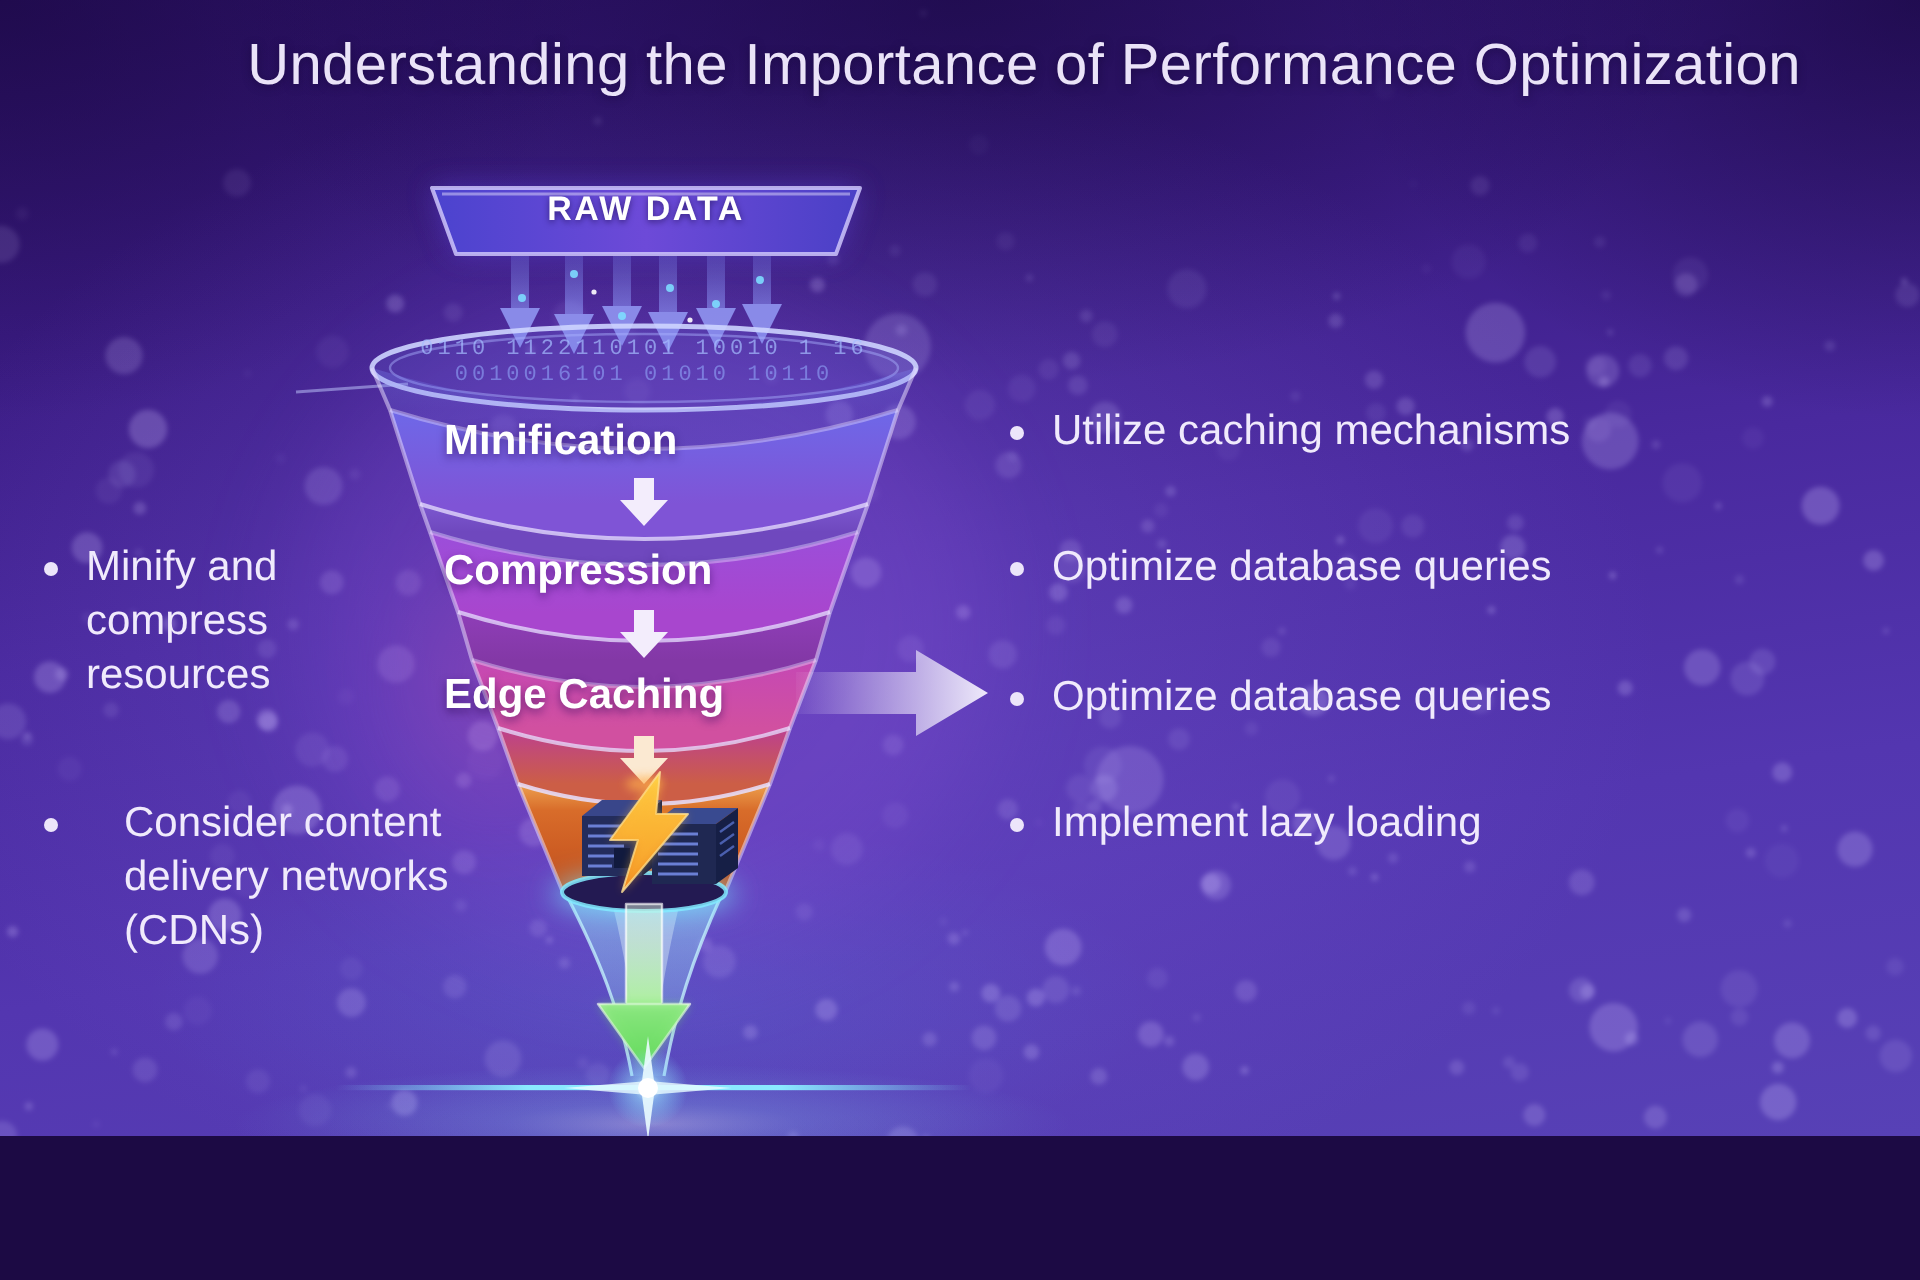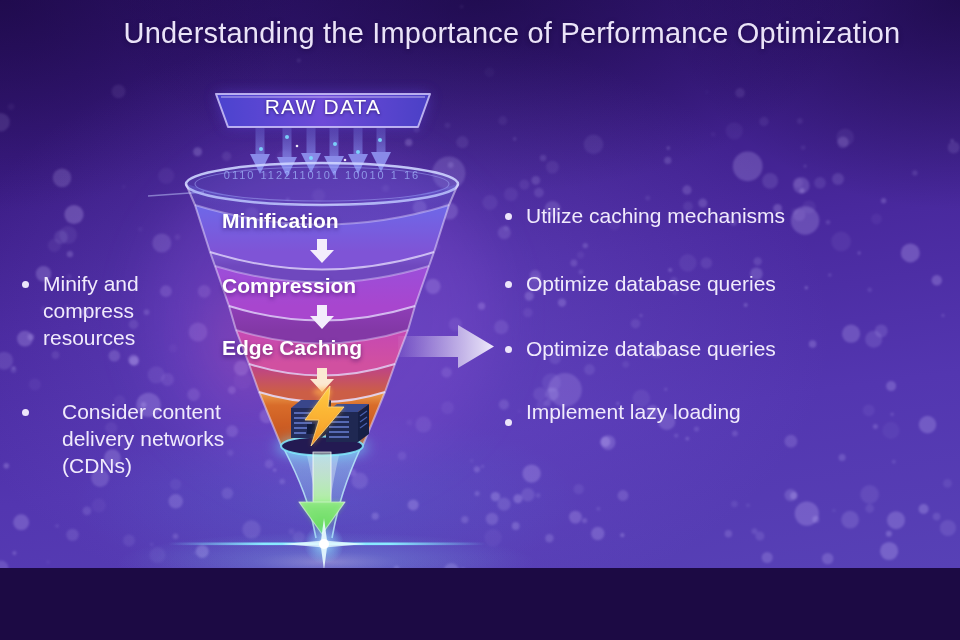--- a/index.html
+++ b/index.html
@@ -10,42 +10,42 @@
       radial-gradient(ellipse 500px 260px at 50% 0%, rgba(20,6,56,.55), rgba(20,6,56,0) 75%),
       radial-gradient(ellipse 420px 300px at 100% 0%, rgba(18,4,52,.6), rgba(18,4,52,0) 70%),
       radial-gradient(ellipse 420px 300px at 0% 0%, rgba(22,6,58,.55), rgba(22,6,58,0) 70%),
       radial-gradient(ellipse 340px 120px at 34% 88%, rgba(80,190,255,.14), rgba(80,190,255,0) 75%),
       linear-gradient(172deg,#2c1166 0%,#3a1b82 24%,#49299e 48%,#5336b0 72%,#5741b6 100%);
   }
   svg{position:absolute;left:0;top:0;}
   .txt{position:absolute;color:#efe9fb;}
   #title{left:64px;top:17px;width:896px;text-align:center;font-size:29px;font-weight:500;
     color:#eae3f8;letter-spacing:.2px;text-shadow:0 1px 4px rgba(20,5,50,.5);}
-  #rawdata{left:218px;top:95px;width:210px;text-align:center;font-size:21px;font-weight:400;
+  #rawdata{left:218px;top:95px;width:210px;text-align:center;font-size:17px;font-weight:700;
     letter-spacing:1.2px;color:#fff;text-shadow:0 1px 3px rgba(25,10,70,.6);}
-  .binary{left:172px;width:300px;text-align:center;font-family:Liberation Sans, sans-serif;
+  .binary{left:172px;width:300px;text-align:center;font-family:Liberation Mono, monospace;
     font-size:11px;letter-spacing:2px;color:rgba(165,190,255,.7);}
   #bin1{top:169px;}
   #bin2{top:182px;color:rgba(150,175,255,.55);}
   .stageLabel{left:222px;width:200px;text-align:left;font-size:21px;font-weight:700;color:#fff;
     text-shadow:0 2px 4px rgba(45,10,90,.55);}
   #stage0{top:209px;} #stage1{top:274px;} #stage2{top:336px;}
   #instant{left:176px;top:551px;width:300px;text-align:center;font-size:19px;font-weight:700;
     letter-spacing:2px;color:#fff;text-shadow:0 0 10px rgba(110,220,255,.9),0 0 22px rgba(90,200,255,.55);}
   .bullets{position:absolute;list-style:none;margin:0;padding:0;}
   .bullets li{display:flex;position:absolute;color:#f0eafc;font-size:21px;line-height:1.28;}
   .dot{flex:0 0 auto;width:7px;height:7px;border-radius:50%;background:#ece5fa;margin:10px 14px 0 0;}
   #lb li:nth-child(1){left:22px;top:271px;width:200px;}
   #lb li:nth-child(2){left:22px;top:399px;width:215px;justify-content:space-between;}
   #lb .bt{width:175px;}
   #rb li{white-space:nowrap;}
   #rb li:nth-child(1){left:505px;top:203px;justify-content:center;}
   #rb li:nth-child(2){left:505px;top:271px;}
   #rb li:nth-child(3){left:505px;top:336px;}
-  #rb li:nth-child(4){left:505px;top:399px;align-items:flex-end;}
+  #rb li:nth-child(4){left:505px;top:399px;}
 </style>
 </head>
 <body>
 
 <div id="stage">
 
 <svg width="960" height="640" viewBox="0 0 960 640">
   <defs>
     <radialGradient id="flareGrad">
       <stop offset="0" stop-color="#e6fbff"></stop>
@@ -588,20 +588,21 @@
         <circle cx="358" cy="152" r="2" fill="#7ddcff" opacity="0.9"></circle>
         <circle cx="380" cy="140" r="2" fill="#7ddcff" opacity="0.9"></circle>
         <circle cx="297" cy="146" r="1.3" fill="#ffffff" opacity="0.9"></circle>
         <circle cx="345" cy="160" r="1.3" fill="#ffffff" opacity="0.9"></circle>
       </g>
 </svg>
 
 <div id="title" class="txt">Understanding the Importance of Performance Optimization</div>
 <div id="rawdata" class="txt">RAW DATA</div>
 <div id="bin1" class="txt binary">0110 1122110101 10010 1 16</div>
+<div id="bin2" class="txt binary">0010016101 01010 10110</div>
 <div id="stage0" class="txt stageLabel">Minification</div>
 <div id="stage1" class="txt stageLabel">Compression</div>
 <div id="stage2" class="txt stageLabel">Edge Caching</div>
 
 <ul id="lb" class="bullets">
   <li>
         <span class="dot"></span>
         <span class="bt">Minify and compress resources</span>
       </li>
   <li>

